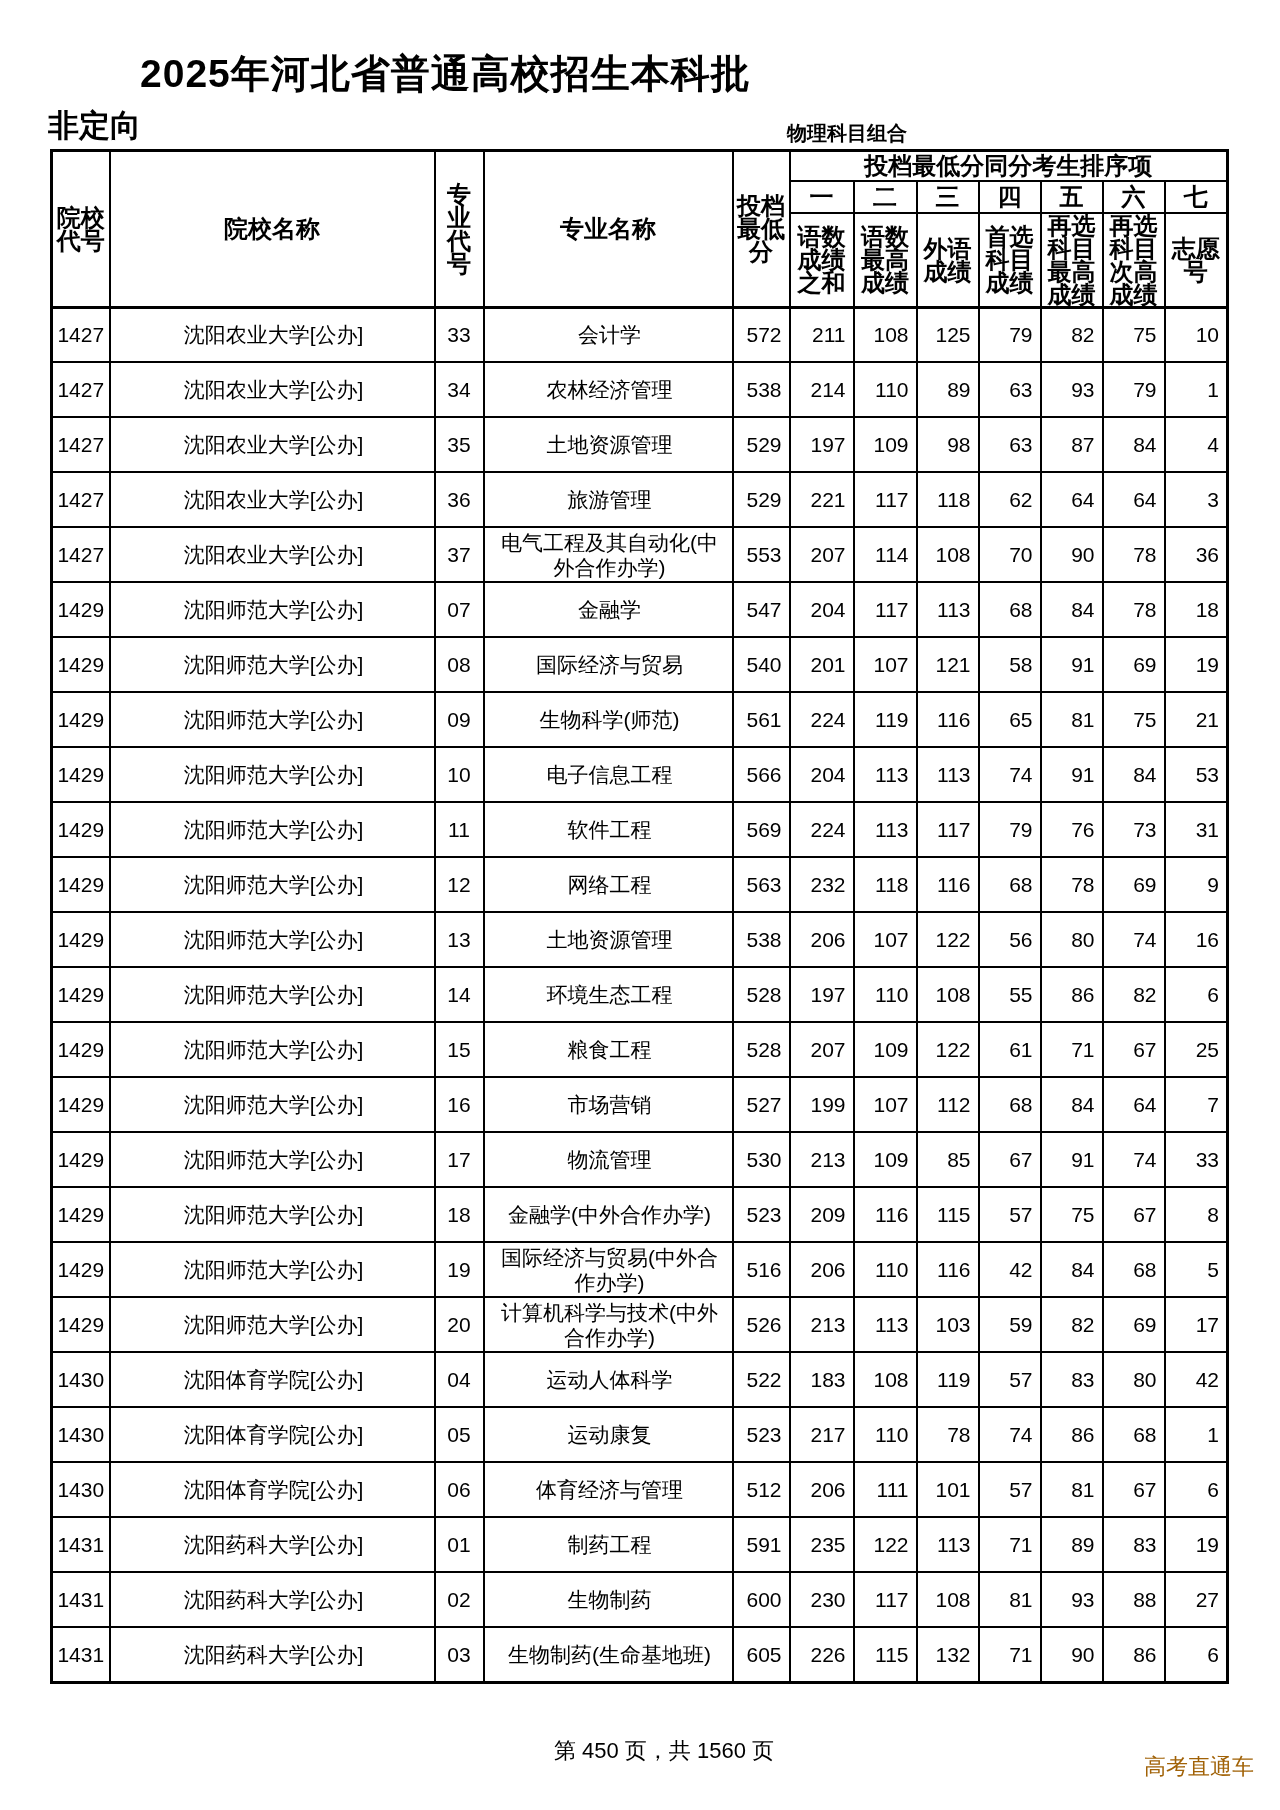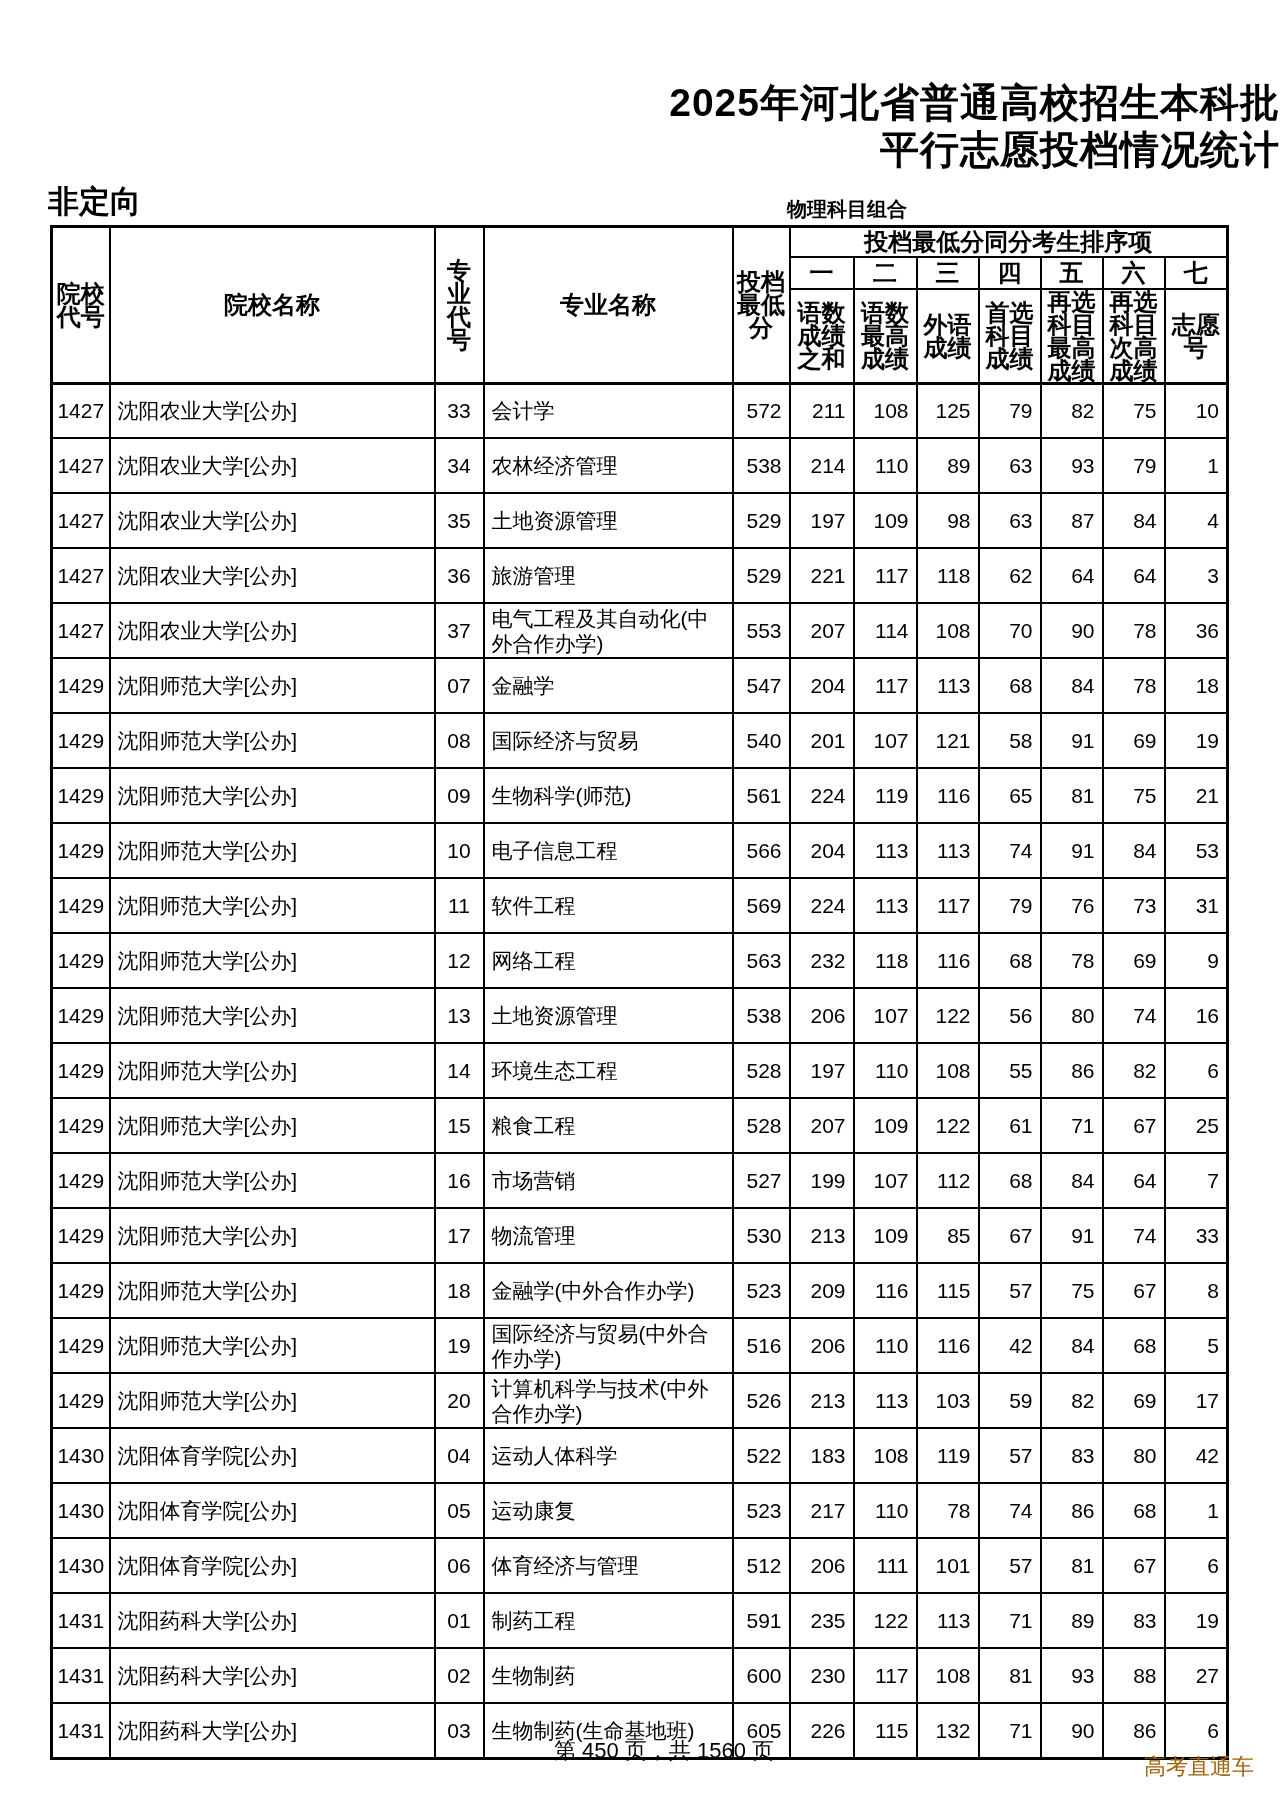--- a/index.html
+++ b/index.html
@@ -2,21 +2,21 @@
 <html><head>
 <meta charset="utf-8">
 <style>
   * { margin:0; padding:0; box-sizing:border-box; }
   html,body { background:#fff; }
   body {
     width:1280px; height:1810px; position:relative;
     font-family:"Liberation Sans","DejaVu Sans",sans-serif;
     color:#000;
   }
-  .title-block { margin-top:79px; padding-left:140px; text-align:right; }
+  .title-block { margin-top:50px; padding-left:140px; text-align:left; }
   .title-line { font-size:39px; font-weight:bold; line-height:47px; letter-spacing:1px; }
   .labels-row { position:relative; height:42px; margin-top:10px; }
   .label-left  { position:absolute; left:48px;  bottom:2px; font-size:31px; font-weight:bold; }
   .label-right { position:absolute; left:787px; bottom:2px; font-size:20px; font-weight:bold; }
 
   table.score-table {
     border-collapse:collapse; table-layout:fixed;
     margin-left:50px; width:1176px;
     border:3px solid #000;
   }
@@ -26,38 +26,37 @@
   .score-table thead { border-bottom:3px solid #000; }
   .score-table thead th {
     font-weight:bold; text-align:center; white-space:pre-line;
     font-size:24px; line-height:23px;
   }
   .h-group { height:30px; font-size:21px; }
   .h-num   { height:32px; font-size:22px; }
   .h-sub   { height:74px; font-size:20px; }
   .score-table tbody td { height:55px; font-size:21px; line-height:25px; }
   td.cell-center { text-align:center; }
-  td.cell-text   { text-align:left; padding-left:7px; padding-right:4px; }
+  td.cell-text   { text-align:center; padding-left:7px; padding-right:4px; }
   td.cell-num    { text-align:right; padding-right:7px; }
 
   .footer {
     position:absolute; top:1736px; left:0; width:1280px;
     text-align:center; font-size:22px;margin-left:24px;
   }
   .watermark {
     position:absolute; top:1752px; right:26px;
     font-size:22px; color:#a16207;
   }
 </style>
 </head>
 <body>
 
 <div class="title-block">
   <div class="title-line">2025年河北省普通高校招生本科批</div>
-  <div class="title-line">平行志愿投档情况统计</div>
 </div>
 
 <div class="labels-row">
   <span class="label-left">非定向</span>
   <span class="label-right">物理科目组合</span>
 </div>
 
 <table class="score-table">
   <colgroup>
     <col style="width:58px">

